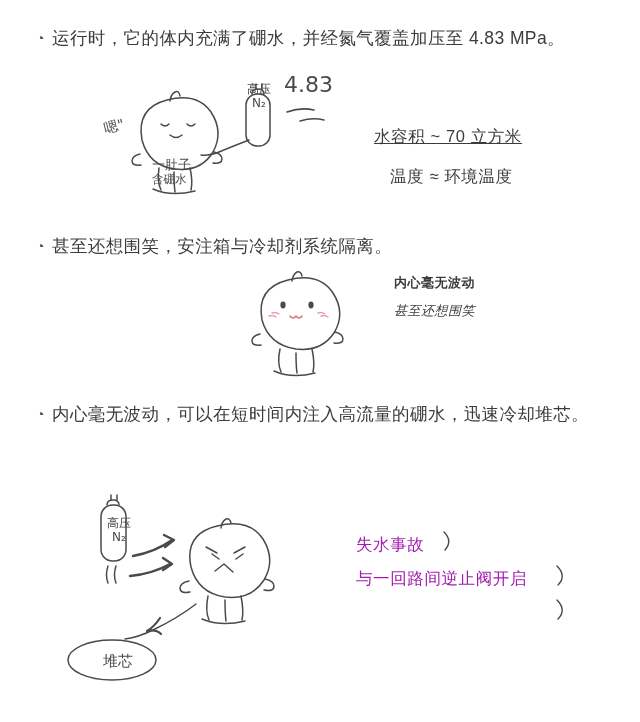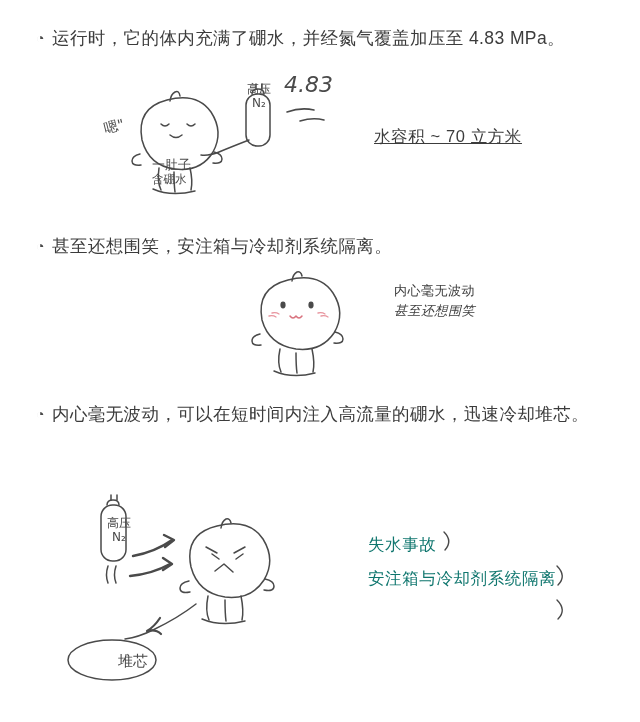--- a/index.html
+++ b/index.html
@@ -57,46 +57,46 @@
   #note-volume { left: 374px; top: 126px; text-decoration: underline; }
   #note-temp   { left: 390px; top: 166px; }
 
   .smallnote {
     position: absolute;
     font-size: 13px;
     color: #3c3c3c;
     letter-spacing: 0.5px;
     white-space: nowrap;
   }
-  #note-calm1 { left: 394px; top: 282px; }
+  #note-calm1 { left: 394px; top: 274px; font-weight: bold; }
   #note-calm2 { left: 394px; top: 302px; font-style: italic; }
 
   .note-list {
     position: absolute;
-    left: 368px;
+    left: 356px;
     top: 528px;
     font-size: 16.5px;
     line-height: 2.05;
-    color: #0f766e;
+    color: #a21caf;
     letter-spacing: 0.6px;
     white-space: nowrap;
   }
 
   
   .hand {
     position: absolute;
     font-family: "DejaVu Sans", sans-serif;
     color: #4a4a4a;
     white-space: nowrap;
   }
-  #hand-483 { left: 284px; top: 72px;  font-size: 22px; font-style: italic; }
+  #hand-483 { left: 284px; top: 72px;  font-size: 22px; }
   #hand-belly1 { left: 152px; top: 156px; font-size: 13px; }
   #hand-belly2 { left: 152px; top: 172px; font-size: 11.5px; }
   #hand-hmm  { left: 104px; top: 118px; font-size: 14px; transform: rotate(-14deg); }
-  #hand-core { left: 103px; top: 652px; font-size: 15px; margin-left: 15px; }
+  #hand-core { left: 103px; top: 652px; font-size: 15px; }
 
   
   .tank-label {
     position: absolute;
     font-family: "DejaVu Sans", sans-serif;
     color: #4a4a4a;
     font-size: 12px;
     line-height: 1.18;
     text-align: center;
     white-space: nowrap;
@@ -153,20 +153,21 @@
   <div class="hand" id="hand-483">4.83</div>
   <div class="tank-label" style="left:247px; top:82px;">
     <div>高压</div>
     <div>N₂</div>
   </div>
   <div class="hand" id="hand-hmm">嗯"</div>
   <div class="hand" id="hand-belly1">一肚子</div>
   <div class="hand" id="hand-belly2">含硼水</div>
 
   <div class="note" id="note-volume">水容积 ~ 70 立方米</div>
+  <div class="note" id="note-temp">温度 ≈ 环境温度</div>
 
   <div class="para" id="para2">
     <span class="bullet">◔</span>
     <span class="para-text">甚至还想围笑，安注箱与冷却剂系统隔离。</span>
   </div>
 
   <div class="sketch" style="left:240px; top:272px;">
     <svg width="160" height="130" viewBox="0 0 160 130" fill="none" stroke="#4a4a4a" stroke-width="1.5" stroke-linecap="round" stroke-linejoin="round">
       <g>
         <path d="M22 48 q-6 -32 26 -40 q31 -8 45 13 q13 20 1 40 q-13 19 -38 16 q-27 -4 -34 -29 z"></path>
@@ -235,21 +236,21 @@
     </svg>
   </div>
   <div class="tank-label" style="left:107px; top:516px;">
     <div>高压</div>
     <div>N₂</div>
   </div>
   <div class="hand" id="hand-core">堆芯</div>
 
   <div class="note-list">
     <div>失水事故</div>
-    <div>安注箱与冷却剂系统隔离</div>
+    <div>与一回路间逆止阀开启</div>
   </div>
   <div class="sketch" style="left:352px; top:528px;">
     <svg width="230" height="150" viewBox="0 0 230 150" fill="none" stroke="#4a4a4a" stroke-width="1.4" stroke-linecap="round">
       <path d="M92 4 q9 9 1 18"></path>
       <path d="M205 38 q10 10 1 19"></path>
       <path d="M205 72 q10 10 1 19"></path>
     </svg>
   </div>
 
 </div>

